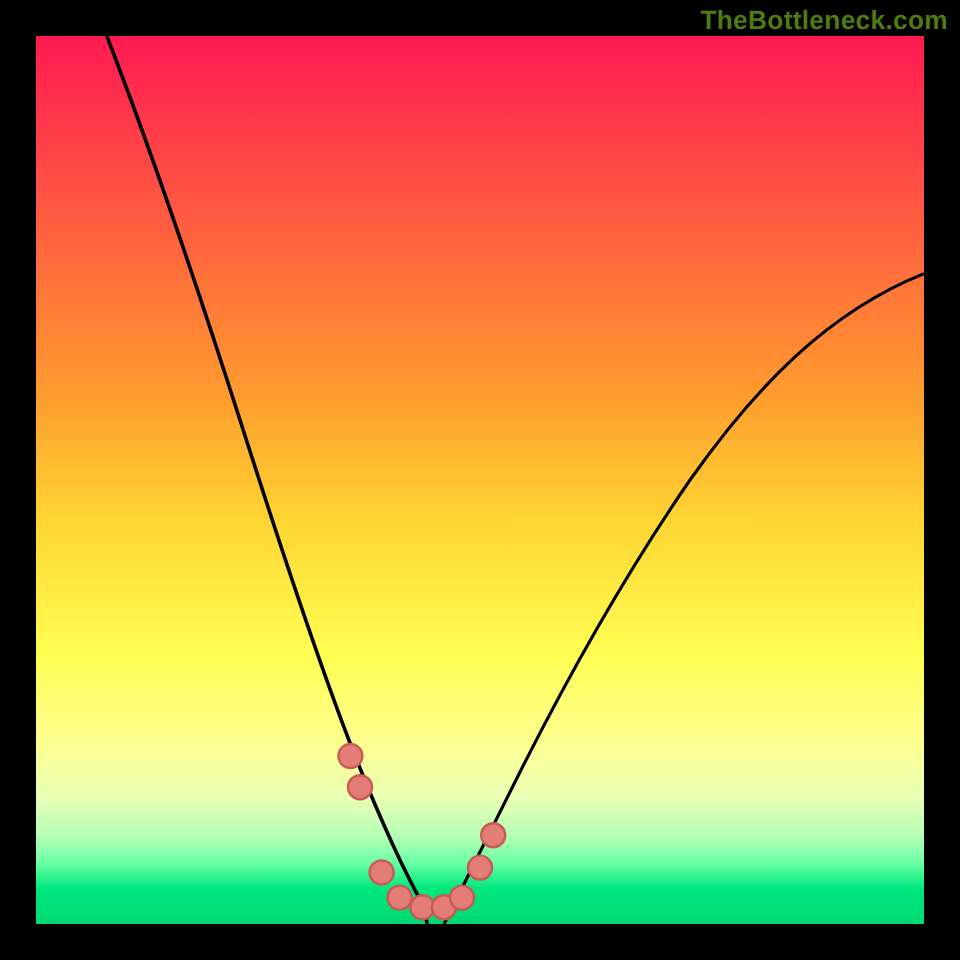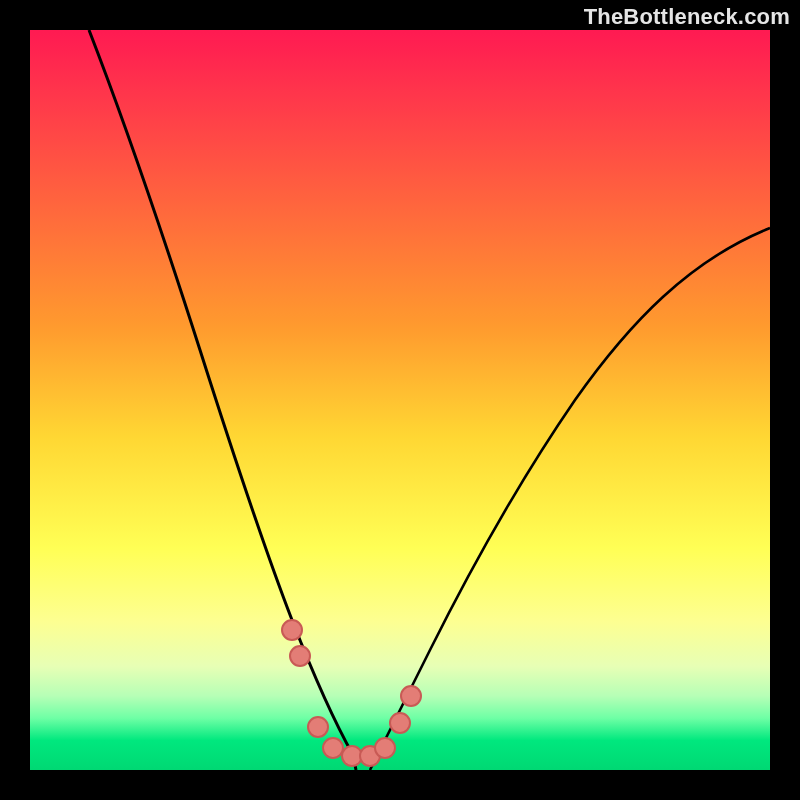--- a/index.html
+++ b/index.html
@@ -46,21 +46,21 @@
     width: 740px;
     height: 740px;
     overflow: visible;
   }
   .watermark {
     position: absolute;
     top: 4px;
     right: 10px;
     font-family: Arial, Helvetica, sans-serif;
     font-size: 22px;
-    color: #e5e5e5;
+    color: #4d7c0f;
     font-weight: 600;
     letter-spacing: 0.2px;
     user-select: none;
   }
 </style>
 </head>
 <body>
 
 <div class="frame">
   <div class="plot-area">

